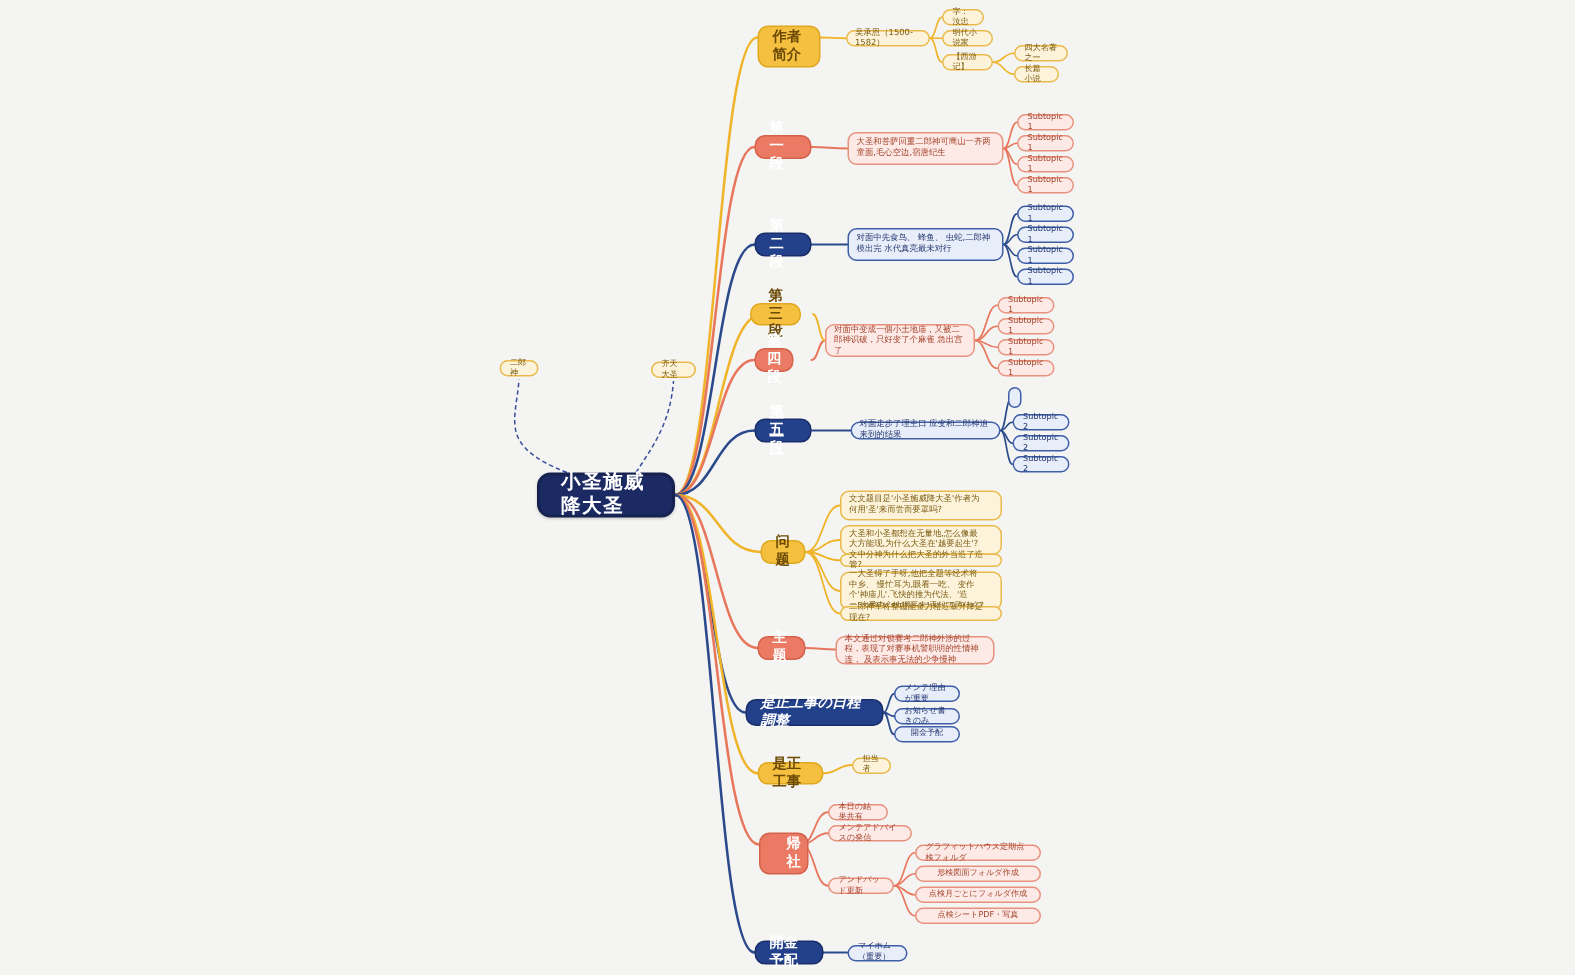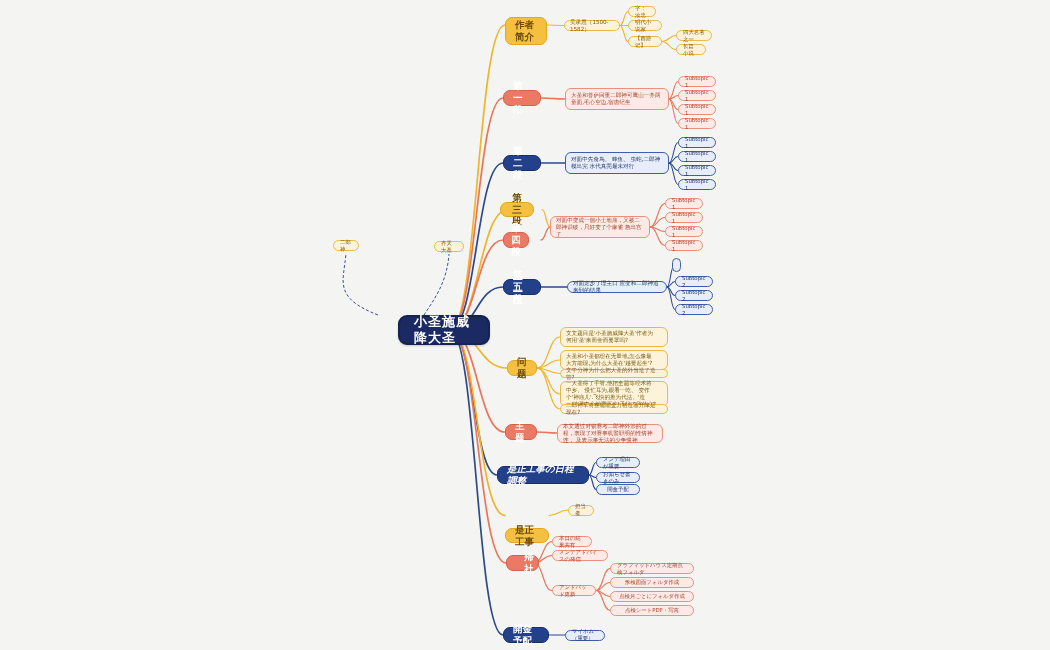--- a/index.html
+++ b/index.html
@@ -104,34 +104,34 @@
       <path d="M534,563 C543,563 543,541.5 552,541.5" stroke="#e8765c" fill="none" stroke-width="1.2" stroke-linecap="round"></path>
       <path d="M534,563 C543,563 543,555.5 552,555.5" stroke="#e8765c" fill="none" stroke-width="1.2" stroke-linecap="round"></path>
       <path d="M534,563 C543,563 543,590.5 552,590.5" stroke="#e8765c" fill="none" stroke-width="1.2" stroke-linecap="round"></path>
       <path d="M596,590.5 C603,590.5 603,568.5 610,568.5" stroke="#e8765c" fill="none" stroke-width="1.1" stroke-linecap="round"></path>
       <path d="M596,590.5 C603,590.5 603,582.5 610,582.5" stroke="#e8765c" fill="none" stroke-width="1.1" stroke-linecap="round"></path>
       <path d="M596,590.5 C603,590.5 603,596.5 610,596.5" stroke="#e8765c" fill="none" stroke-width="1.1" stroke-linecap="round"></path>
       <path d="M596,590.5 C603,590.5 603,610.5 610,610.5" stroke="#e8765c" fill="none" stroke-width="1.1" stroke-linecap="round"></path>
       <path d="M549,635 C557,635 557,635 565,635" stroke="#2b4a8b" fill="none" stroke-width="1.2" stroke-linecap="round"></path>
     </svg>
   <div id="nodes">
-      <div class="node root" style="left: 358px; top: 315px; width: 92px; height: 30px; margin-left: 40px;">小圣施威降大圣</div>
+      <div class="node root" style="left: 358px; top: 315px; width: 92px; height: 30px;">小圣施威降大圣</div>
       <div class="node float" style="left: 333px; top: 240px; width: 26px; height: 11px;">二郎神</div>
       <div class="node float" style="left: 434px; top: 241px; width: 30px; height: 11px;">齐天大圣</div>
       <div class="node t1 yellow" style="left: 505px; top: 17px; width: 42px; height: 28px;">作者简介</div>
       <div class="node t1 red" style="left: 503px; top: 90px; width: 38px; height: 16px;">第一段</div>
       <div class="node t1 navy" style="left: 503px; top: 155px; width: 38px; height: 16px;">第二段</div>
       <div class="node t1 yellow" style="left: 500px; top: 202px; width: 34px; height: 15px; text-align: center;">第三段</div>
       <div class="node t1 red" style="left: 503px; top: 232px; width: 26px; height: 16px;">第四段</div>
       <div class="node t1 navy" style="left: 503px; top: 279px; width: 38px; height: 16px; text-decoration: underline;">第五段</div>
       <div class="node t1 yellow" style="left: 507px; top: 360px; width: 30px; height: 16px;">问题</div>
       <div class="node t1 red" style="left: 505px; top: 424px; width: 32px; height: 16px;">主题</div>
       <div class="node t1 navy" style="left: 497px; top: 466px; width: 92px; height: 18px; font-style: italic;">是正工事の日程調整</div>
-      <div class="node t1 yellow" style="left: 505px; top: 508px; width: 44px; height: 15px; margin-top: 20px;">是正工事</div>
-      <div class="node t1 red" style="left: 506px; top: 555px; width: 28px; height: 16px; padding-left: 22px;">帰社</div>
+      <div class="node t1 yellow" style="left: 505px; top: 508px; width: 44px; height: 15px;">是正工事</div>
+      <div class="node t1 red" style="left: 506px; top: 555px; width: 28px; height: 28px; padding-left: 22px;">帰社</div>
       <div class="node t1 navy" style="left: 503px; top: 627px; width: 46px; height: 16px;">開金予配</div>
       <div class="node box yellow" style="left: 564px; top: 20px; width: 56px; height: 11px;">吴承恩（1500-1582）</div>
       <div class="node pill yellow" style="left: 628px; top: 6px; width: 28px; height: 11px;">字：汝忠</div>
       <div class="node pill yellow" style="left: 628px; top: 20px; width: 34px; height: 11px;">明代小说家</div>
       <div class="node pill yellow" style="left: 628px; top: 36px; width: 34px; height: 11px;">【西游记】</div>
       <div class="node pill yellow" style="left: 676px; top: 30px; width: 36px; height: 11px;">四大名著之一</div>
       <div class="node pill yellow" style="left: 676px; top: 44px; width: 30px; height: 11px;">长篇小说</div>
       <div class="node box red" style="left: 565px; top: 88px; width: 104px; height: 22px;">大圣和菩萨回重二郎神可鹰山一齐两童面,毛心空边,宿唐纪生</div>
       <div class="node pill red" style="left: 678px; top: 76px; width: 38px; height: 11px;">Subtopic 1</div>
       <div class="node pill red" style="left: 678px; top: 90px; width: 38px; height: 11px;">Subtopic 1</div>

